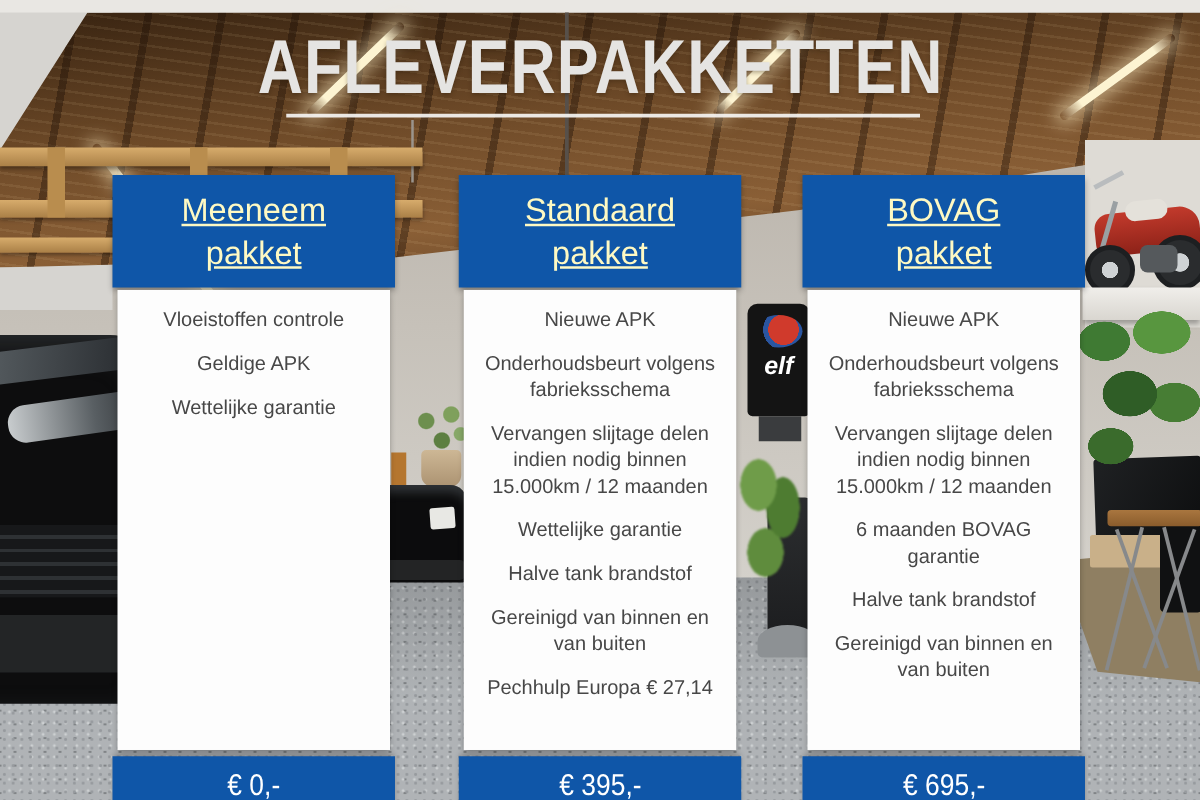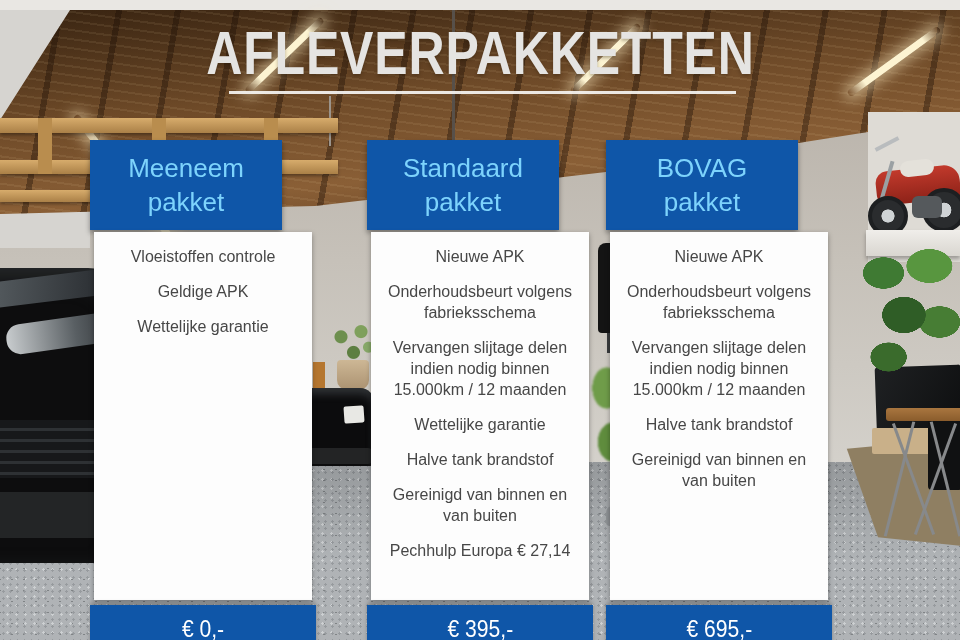--- a/index.html
+++ b/index.html
@@ -118,24 +118,24 @@
      clip-path:polygon(4% 10%,100% 0,100% 100%,30% 92%);}
 
   
   .title-wrap{left:0;top:18px;width:960px;text-align:center;z-index:6;}
   .title-text{position:static;display:inline-block;font-weight:bold;font-size:61px;letter-spacing:1px;
      transform:scaleX(.82);color:#e5e4e2;text-shadow:0 2px 4px rgba(40,25,10,.35);white-space:nowrap;}
   .title-underline{left:229px;top:91px;width:507px;height:3px;background:rgba(246,245,243,.92);z-index:6;}
 
   
   .card{top:140px;width:226px;height:500px;z-index:10;}
-  .card-1{left:90px;}  .card-2{left:367px;}  .card-3{left:606px;}
-  .card-header{left:0;top:0;width:192px;height:90px;background:#0f56a8;color:#7dd3fc;
+  .card-1{left:90px;}  .card-2{left:367px;}  .card-3{left:642px;}
+  .card-header{left:0;top:0;width:226px;height:90px;background:#0f56a8;color:#fef9c3;
      display:flex;align-items:center;justify-content:center;text-align:center;
-     font-size:26px;line-height:34px;white-space:pre-line;box-shadow:0 3px 5px rgba(0,0,0,.4);}
+     font-size:26px;line-height:34px;white-space:pre-line;box-shadow:0 3px 5px rgba(0,0,0,.4);text-decoration:underline;}
   .card-body{left:4px;top:92px;width:218px;height:368px;background:#fdfdfd;
      padding:14px 8px 0;text-align:center;color:#474747;font-size:16px;line-height:21px;
      box-shadow:0 2px 5px rgba(0,0,0,.35);}
   .card-body p{position:static;margin:0 0 14px;}
   .card-body p.narrow{max-width:175px;margin-left:auto;margin-right:auto;}
   .card-footer{left:0;top:465px;width:226px;height:48px;background:#0f56a8;color:#fff;
      text-align:center;padding-top:10px;box-shadow:0 -2px 4px rgba(0,0,0,.25);}
   .price{position:static;display:inline-block;font-size:24px;transform:scaleX(.88);}
 </style>
 </head>
@@ -238,20 +238,21 @@
     </div>
   </div>
 
   <div class="card card-3">
     <div class="card-header">BOVAG
 pakket</div>
     <div class="card-body">
       <p>Nieuwe APK</p>
       <p>Onderhoudsbeurt volgens fabrieksschema</p>
       <p>Vervangen slijtage delen indien nodig binnen 15.000km / 12 maanden</p>
+      <p class="narrow">6 maanden BOVAG garantie</p>
       <p>Halve tank brandstof</p>
       <p>Gereinigd van binnen en van buiten</p>
     </div>
     <div class="card-footer">
       <span class="price">€ 695,-</span>
     </div>
   </div>
 
 </div>
 

